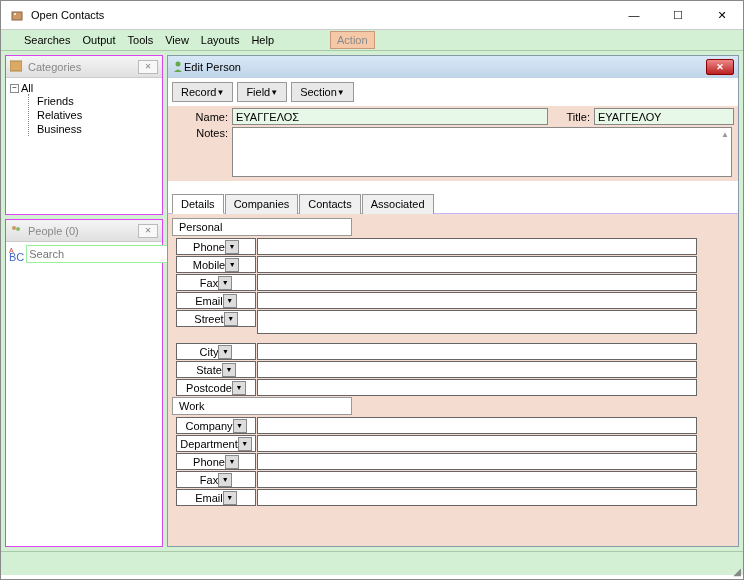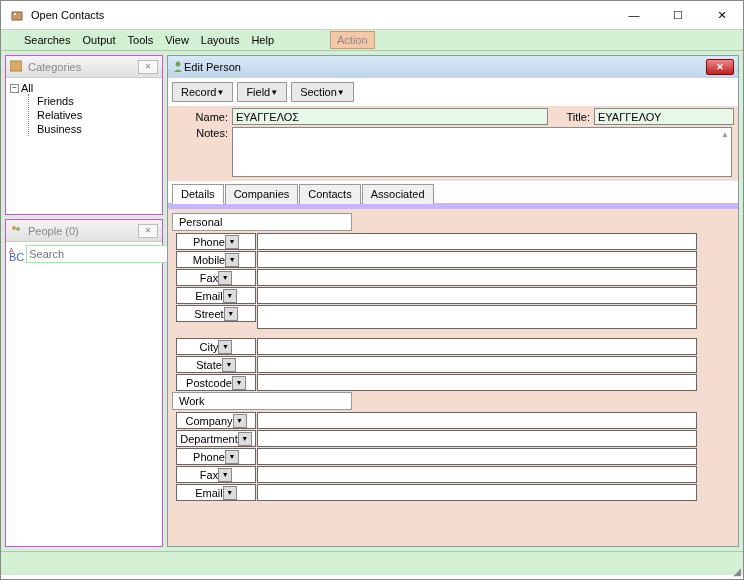--- a/index.html
+++ b/index.html
@@ -34,21 +34,21 @@
 .caret{font-size:8px}
 .form-top{background:#f5dcd0;padding:2px 4px}
 .frow{display:flex;align-items:center;margin-bottom:2px}
 .flbl{width:60px;text-align:right;padding-right:4px}
 .finput{border:1px solid #888;background:#e8f8e8;padding:1px 3px;height:17px}
 .name-input{flex:1}
 .title-lbl{width:46px;text-align:right;padding-right:4px}
 .title-input{width:140px}
 .notes{width:500px;height:50px;background:#fff;border:1px solid #888;position:relative}
 .scroll-triangle{position:absolute;right:2px;top:2px;font-size:8px;color:#999}
-.tabs{display:flex;border-bottom:6px solid #c4b5fd;background:#fff;padding-left:4px;padding-top:2px}
+.tabs{display:flex;border-bottom:1px solid #c4b5fd;background:#fff;padding-left:4px;padding-top:12px}
 .tab{padding:3px 8px;border:1px solid #999;border-bottom:none;background:#f0f0f0;margin-right:1px;cursor:default;position:relative;top:1px}
 .tab.active{background:#fff;border-bottom:1px solid #fff}
 .details{flex:1;overflow:auto;background:#f5dcd0;padding:4px}
 .section-lbl{display:inline-block;background:#fff;border:1px solid #999;padding:2px 6px;width:180px;margin-bottom:2px}
 .fieldrow{display:flex;margin-bottom:1px;margin-left:4px}
 .fselect{width:80px;height:17px;border:1px solid #666;background:#fff;padding:0 2px;display:flex;align-items:center;justify-content:center;cursor:default}
 .fselect .dd{width:14px;height:14px;background:#ddd;border:1px solid #888;display:flex;align-items:center;justify-content:center;font-size:7px}
 .fval{flex:1;max-width:440px;height:17px;border:1px solid #666;background:#fff;margin-left:1px}
 .fval.multi{height:24px}
 .statusbar{height:24px;background:#d4f0d4;border-top:1px solid #a8c8a8}

